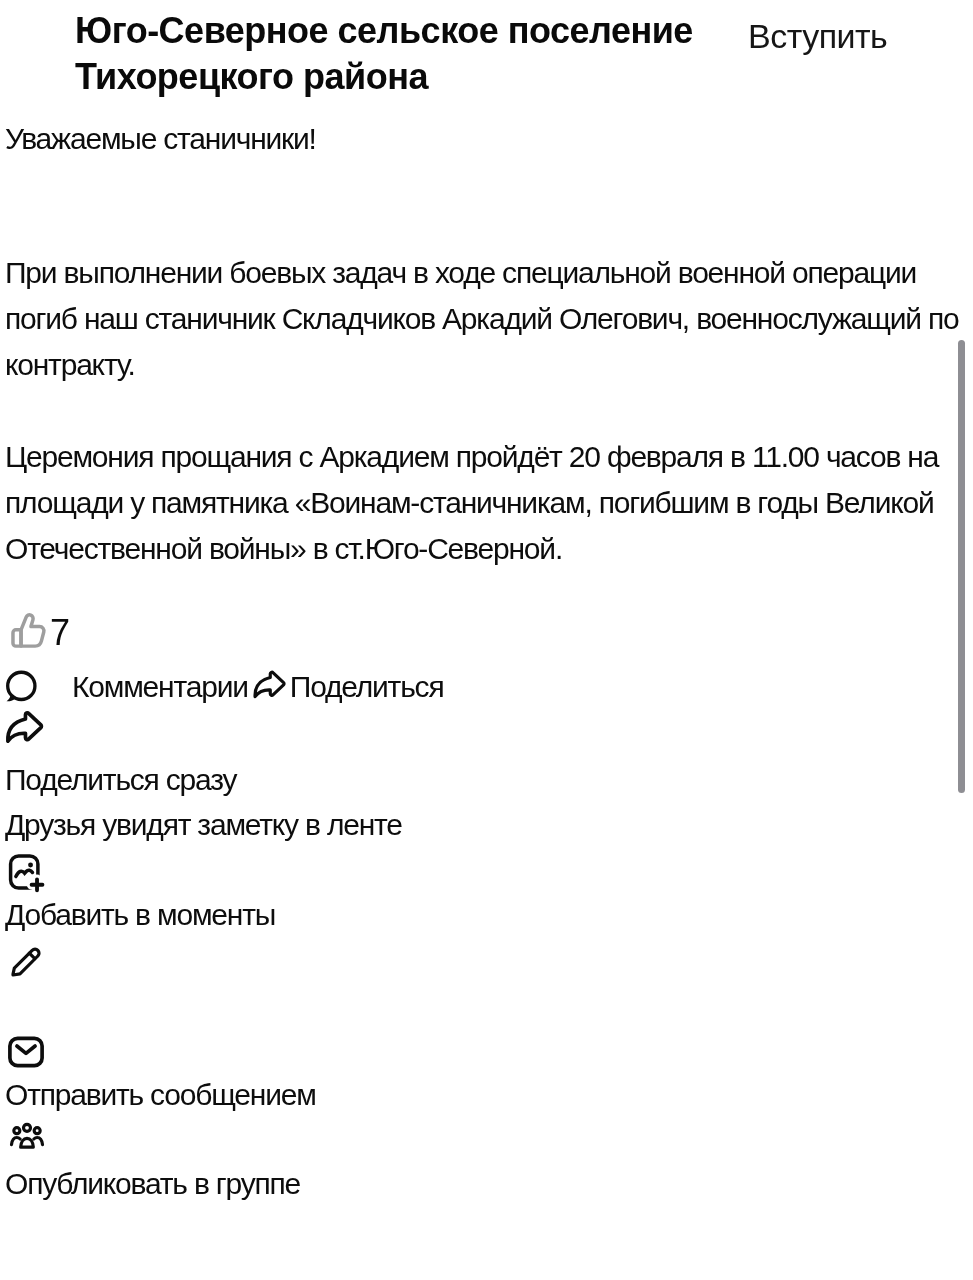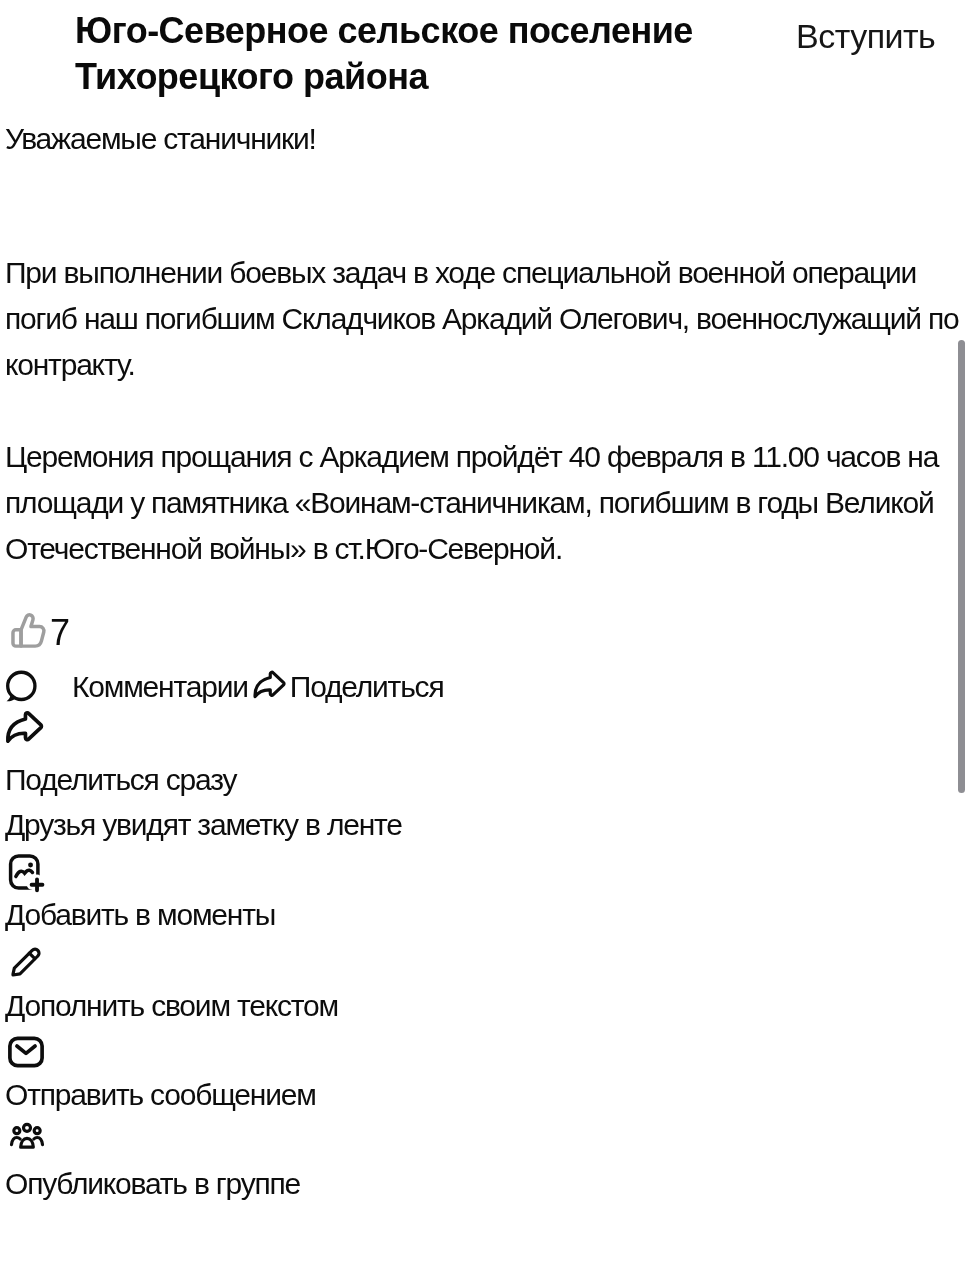--- a/index.html
+++ b/index.html
@@ -15,21 +15,21 @@
   .abs { position:absolute; }
   .group-title {
     left:75px; top:8px; width:625px;
     font-size:36px; font-weight:700; line-height:46px;
     letter-spacing:-0.5px; color:#0a0a0a;
   }
   .join-btn {
     position:absolute; left:748px; top:16px;
     font-family:"Liberation Sans", sans-serif;
     font-size:34px; letter-spacing:-0.5px; color:#161616;
-    background:none; border:none; cursor:pointer; line-height:40px;margin-left:48px;
+    background:none; border:none; cursor:pointer; line-height:40px;
   }
   .body-text {
     font-size:30px; line-height:46px; letter-spacing:-1.2px; color:#0d0d0d;
   }
   .greeting  { left:5px; top:116px; }
   .para      { left:5px; width:956px; }
   .p1        { top:250px; }
   .p2        { top:434px; }
 
   .like-row  { left:6px; top:610px; display:flex; align-items:flex-start; }
@@ -66,22 +66,22 @@
 </style>
 </head>
 <body>
 
 <div class="screen">
 
   <h1 class="abs group-title">Юго-Северное сельское поселение Тихорецкого района</h1>
   <button class="join-btn">Вступить</button>
 
   <div class="abs body-text greeting">Уважаемые станичники!</div>
-  <p class="abs body-text para p1">При выполнении боевых задач в ходе специальной военной операции погиб наш погибшим Складчиков Аркадий Олегович, военнослужащий по контракту.</p>
-  <p class="abs body-text para p2">Церемония прощания с Аркадием пройдёт 40 февраля в 11.00 часов на площади у памятника «Воинам-станичникам, погибшим в годы Великой Отечественной войны» в ст.Юго-Северной.</p>
+  <p class="abs body-text para p1">При выполнении боевых задач в ходе специальной военной операции погиб наш станичник Складчиков Аркадий Олегович, военнослужащий по контракту.</p>
+  <p class="abs body-text para p2">Церемония прощания с Аркадием пройдёт 20 февраля в 11.00 часов на площади у памятника «Воинам-станичникам, погибшим в годы Великой Отечественной войны» в ст.Юго-Северной.</p>
 
   <div class="abs like-row">
     <span class="icon gray">
       <svg width="44" height="44" viewBox="0 0 24 24">
         <path d="M8.2 10.8 L11 3.9 c.4-1 1.5-1.5 2.5-1.1 1 .4 1.5 1.5 1.2 2.5 L13.6 9 h4.7 c1.6 0 2.7 1.5 2.3 3 l-1.3 5 c-.4 1.6-1.8 2.7-3.4 2.7 H8.2 Z" fill="none" stroke="currentColor" stroke-width="1.9" stroke-linecap="round" stroke-linejoin="round"></path>
         <path d="M8.2 10.8 H5.4 c-.9 0-1.6.7-1.6 1.6 v5.7 c0 .9.7 1.6 1.6 1.6 h2.8 Z" fill="none" stroke="currentColor" stroke-width="1.9" stroke-linejoin="round"></path>
       </svg>
     </span>
     <span class="like-count">7</span>
   </div>
@@ -120,21 +120,20 @@
     </svg>
   </span>
   <div class="abs body-text lbl-moments menu-label">Добавить в моменты</div>
 
   <span class="abs icon icon-pencil">
     <svg width="40" height="42" viewBox="0 0 24 24">
       <path d="M4.8 19.3l.8-3.6L16.3 5c1-1 2.5-1 3.4 0s1 2.5 0 3.4L9 19.1l-4.2.7z" fill="none" stroke="currentColor" stroke-width="1.9" stroke-linejoin="round" stroke-linecap="round"></path>
       <path d="M14.6 6.7l3.3 3.3" fill="none" stroke="currentColor" stroke-width="1.9" stroke-linecap="round"></path>
     </svg>
   </span>
-  <div class="abs body-text lbl-own-text menu-label">Дополнить своим текстом</div>
 
   <span class="abs icon icon-envelope">
     <svg width="42" height="44" viewBox="0 0 24 24">
       <rect x="2.8" y="4.2" width="18.4" height="15.6" rx="4.4" fill="none" stroke="currentColor" stroke-width="2.1"></rect>
       <path d="M6.8 8.6l5.2 4.2 5.2-4.2" fill="none" stroke="currentColor" stroke-width="2.1" stroke-linecap="round" stroke-linejoin="round"></path>
     </svg>
   </span>
   <div class="abs body-text lbl-message menu-label">Отправить сообщением</div>
 
   <span class="abs icon icon-group">

